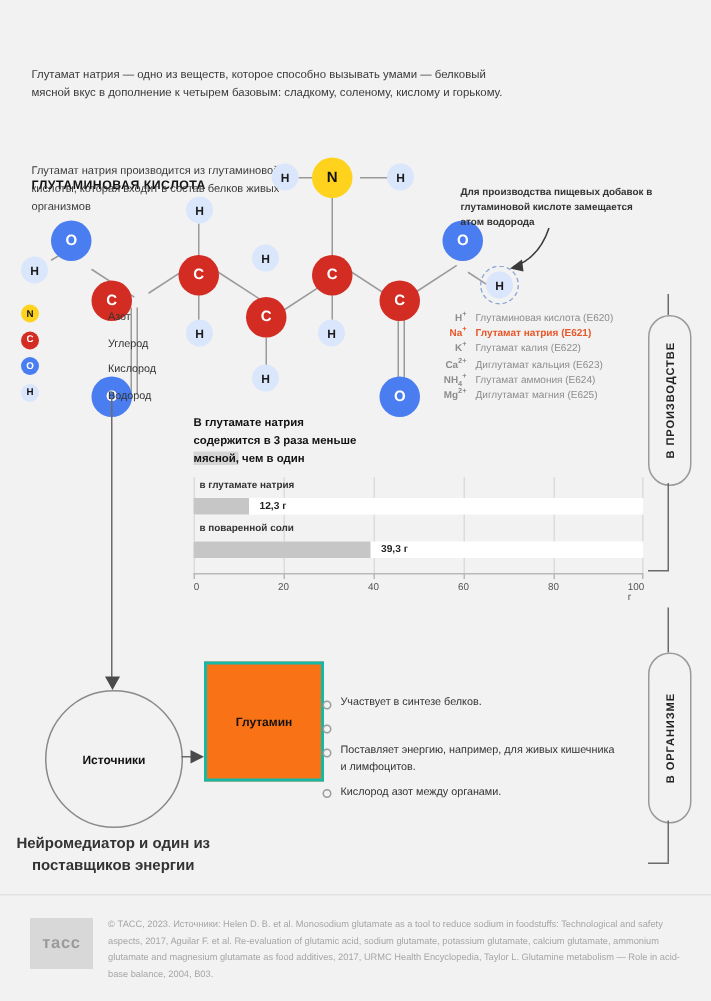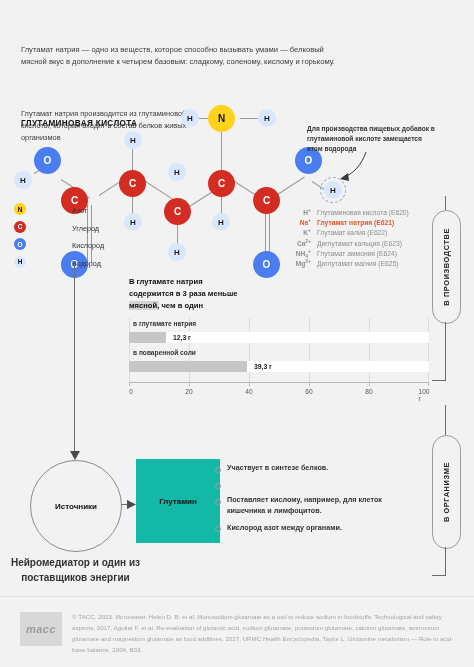--- a/index.html
+++ b/index.html
@@ -113,49 +113,49 @@
     position:absolute;left:30px;top:460px;width:90px;height:90px;
     border:1px solid #8a8a8a;border-radius:50%;
     display:flex;align-items:center;justify-content:center;
     font-size:8px;font-weight:700;color:#111;background:#f2f2f2;
   }
   .circle-cap{
     position:absolute;left:8px;top:555px;width:135px;text-align:center;
     font-size:10px;line-height:1.5;color:#333;font-weight:600;
   }
   .box-node{
-    position:absolute;left:136px;top:459px;width:76px;height:76px;
-    border:4px solid #14b8a6;background:#14b8a6;
+    position:absolute;left:136px;top:441px;width:76px;height:76px;
+    border:2px solid #14b8a6;background:#f97316;
     display:flex;align-items:center;justify-content:center;
     font-size:8px;font-weight:700;color:#111;
   }
   .bullets{position:absolute;left:215px;top:463px;width:200px;}
   .bullet{display:flex;margin-bottom:6px;}
   .bullet .mk{
     width:4px;height:4px;border:1px solid #9a9a9a;border-radius:50%;
     margin-right:6px;margin-top:3.5px;flex:none;
   }
-  .bullet .bt{font-size:7.2px;line-height:1.5;color:#333;font-weight:700;}
+  .bullet .bt{font-size:7.2px;line-height:1.5;color:#333;font-weight:400;}
 
   
   .rail{
     position:absolute;border:1px solid #9a9a9a;border-radius:16px;
     background:#f2f2f2;display:flex;align-items:center;justify-content:center;
   }
   .rail span{
     writing-mode:vertical-rl;transform:rotate(180deg);
     font-size:7.4px;font-weight:700;letter-spacing:0.6px;color:#222;
   }
 
   
   .footrule{position:absolute;left:0;top:596px;width:474px;height:1px;background:#e2e2e2;}
   .logo{
     position:absolute;left:20px;top:612px;width:42px;height:34px;background:#d8d8d8;
     display:flex;align-items:center;justify-content:center;
-    color:#9b9b9b;font-size:11px;font-weight:700;letter-spacing:0.5px;font-style:italic;
+    color:#9b9b9b;font-size:11px;font-weight:700;letter-spacing:0.5px;
   }
   .credits{
     position:absolute;left:72px;top:611px;width:382px;
     font-size:6.2px;line-height:1.78;color:#a6a6a6;
   }
 </style>
 </head>
 <body>
 
 <div class="page">
@@ -320,21 +320,21 @@
   <div class="bullets">
     <div class="bullet">
       <div class="mk"></div>
       <div class="bt">Участвует в синтезе белков.</div>
     </div>
     <div class="bullet">
       <div class="mk"></div>
     </div>
     <div class="bullet">
       <div class="mk"></div>
-      <div class="bt">Поставляет кислому, например, для клеток кишечника и лимфоцитов.</div>
+      <div class="bt">Поставляет энергию, например, для живых кишечника и лимфоцитов.</div>
     </div>
     <div class="bullet">
       <div class="mk"></div>
       <div class="bt">Кислород азот между органами.</div>
     </div>
   </div>
 
   <div class="flowline" style="left:445px;top:196px;width:1px;height:14px;"></div>
   <div class="rail" style="left:432px;top:210px;width:27px;height:112px;">
     <span>В ПРОИЗВОДСТВЕ</span>

